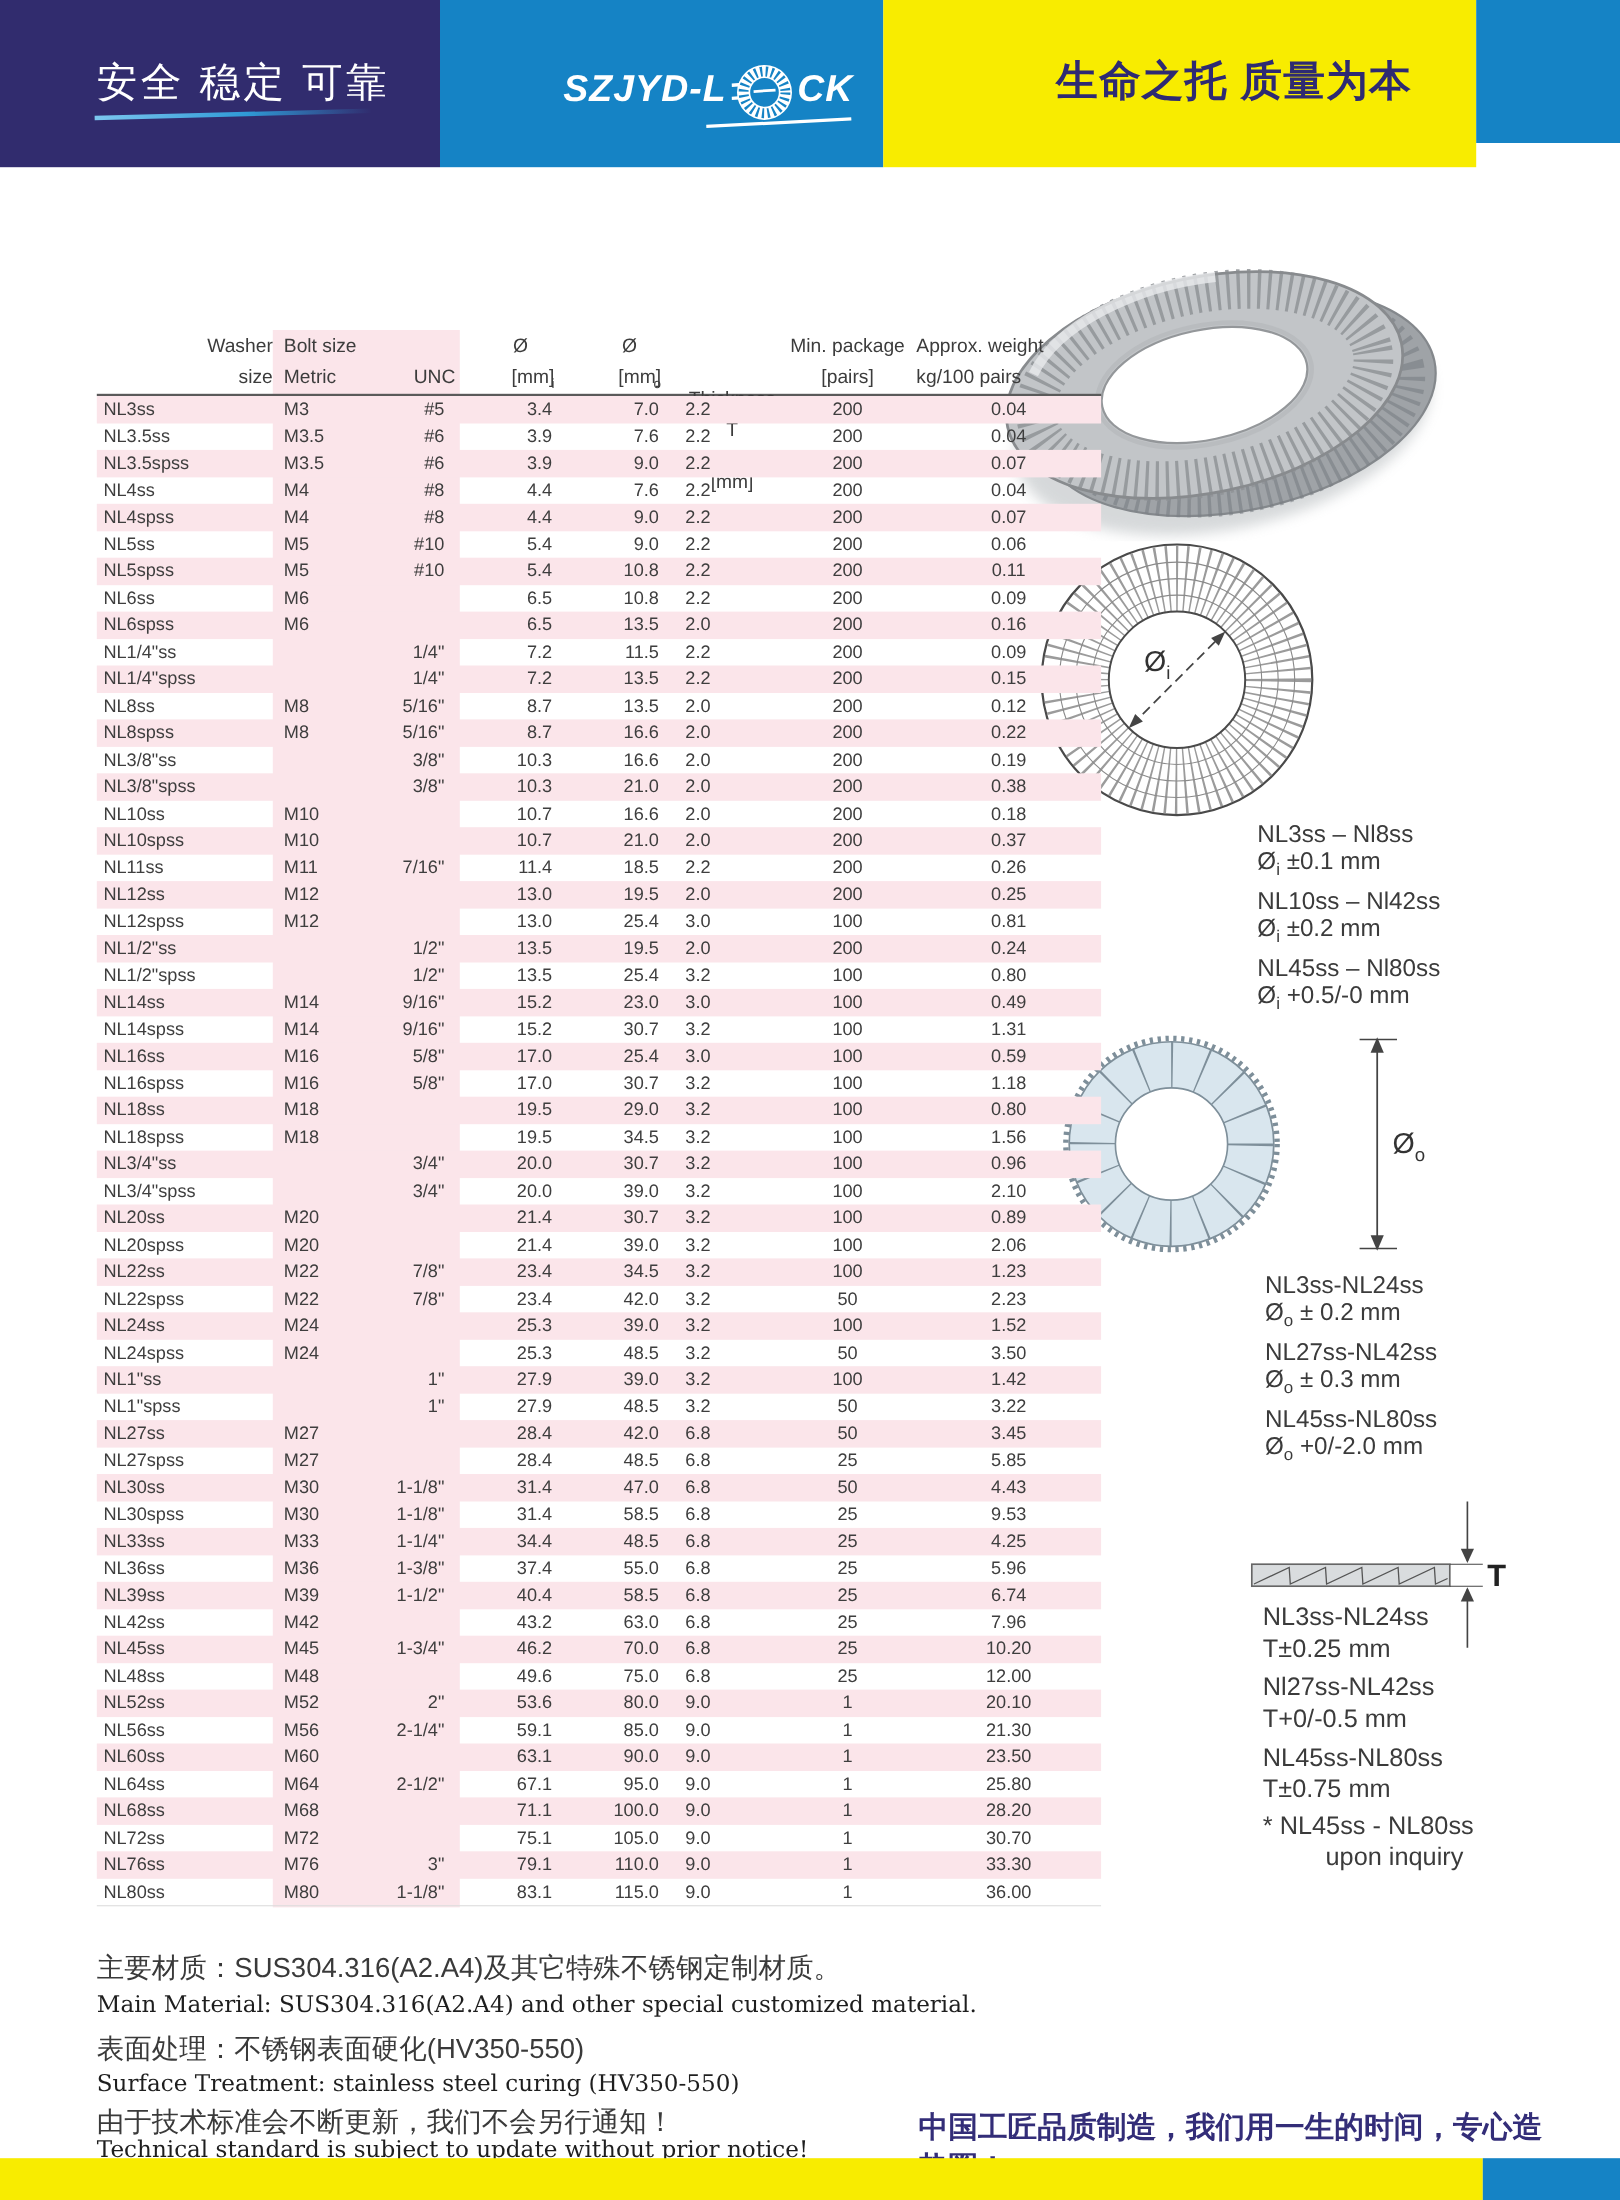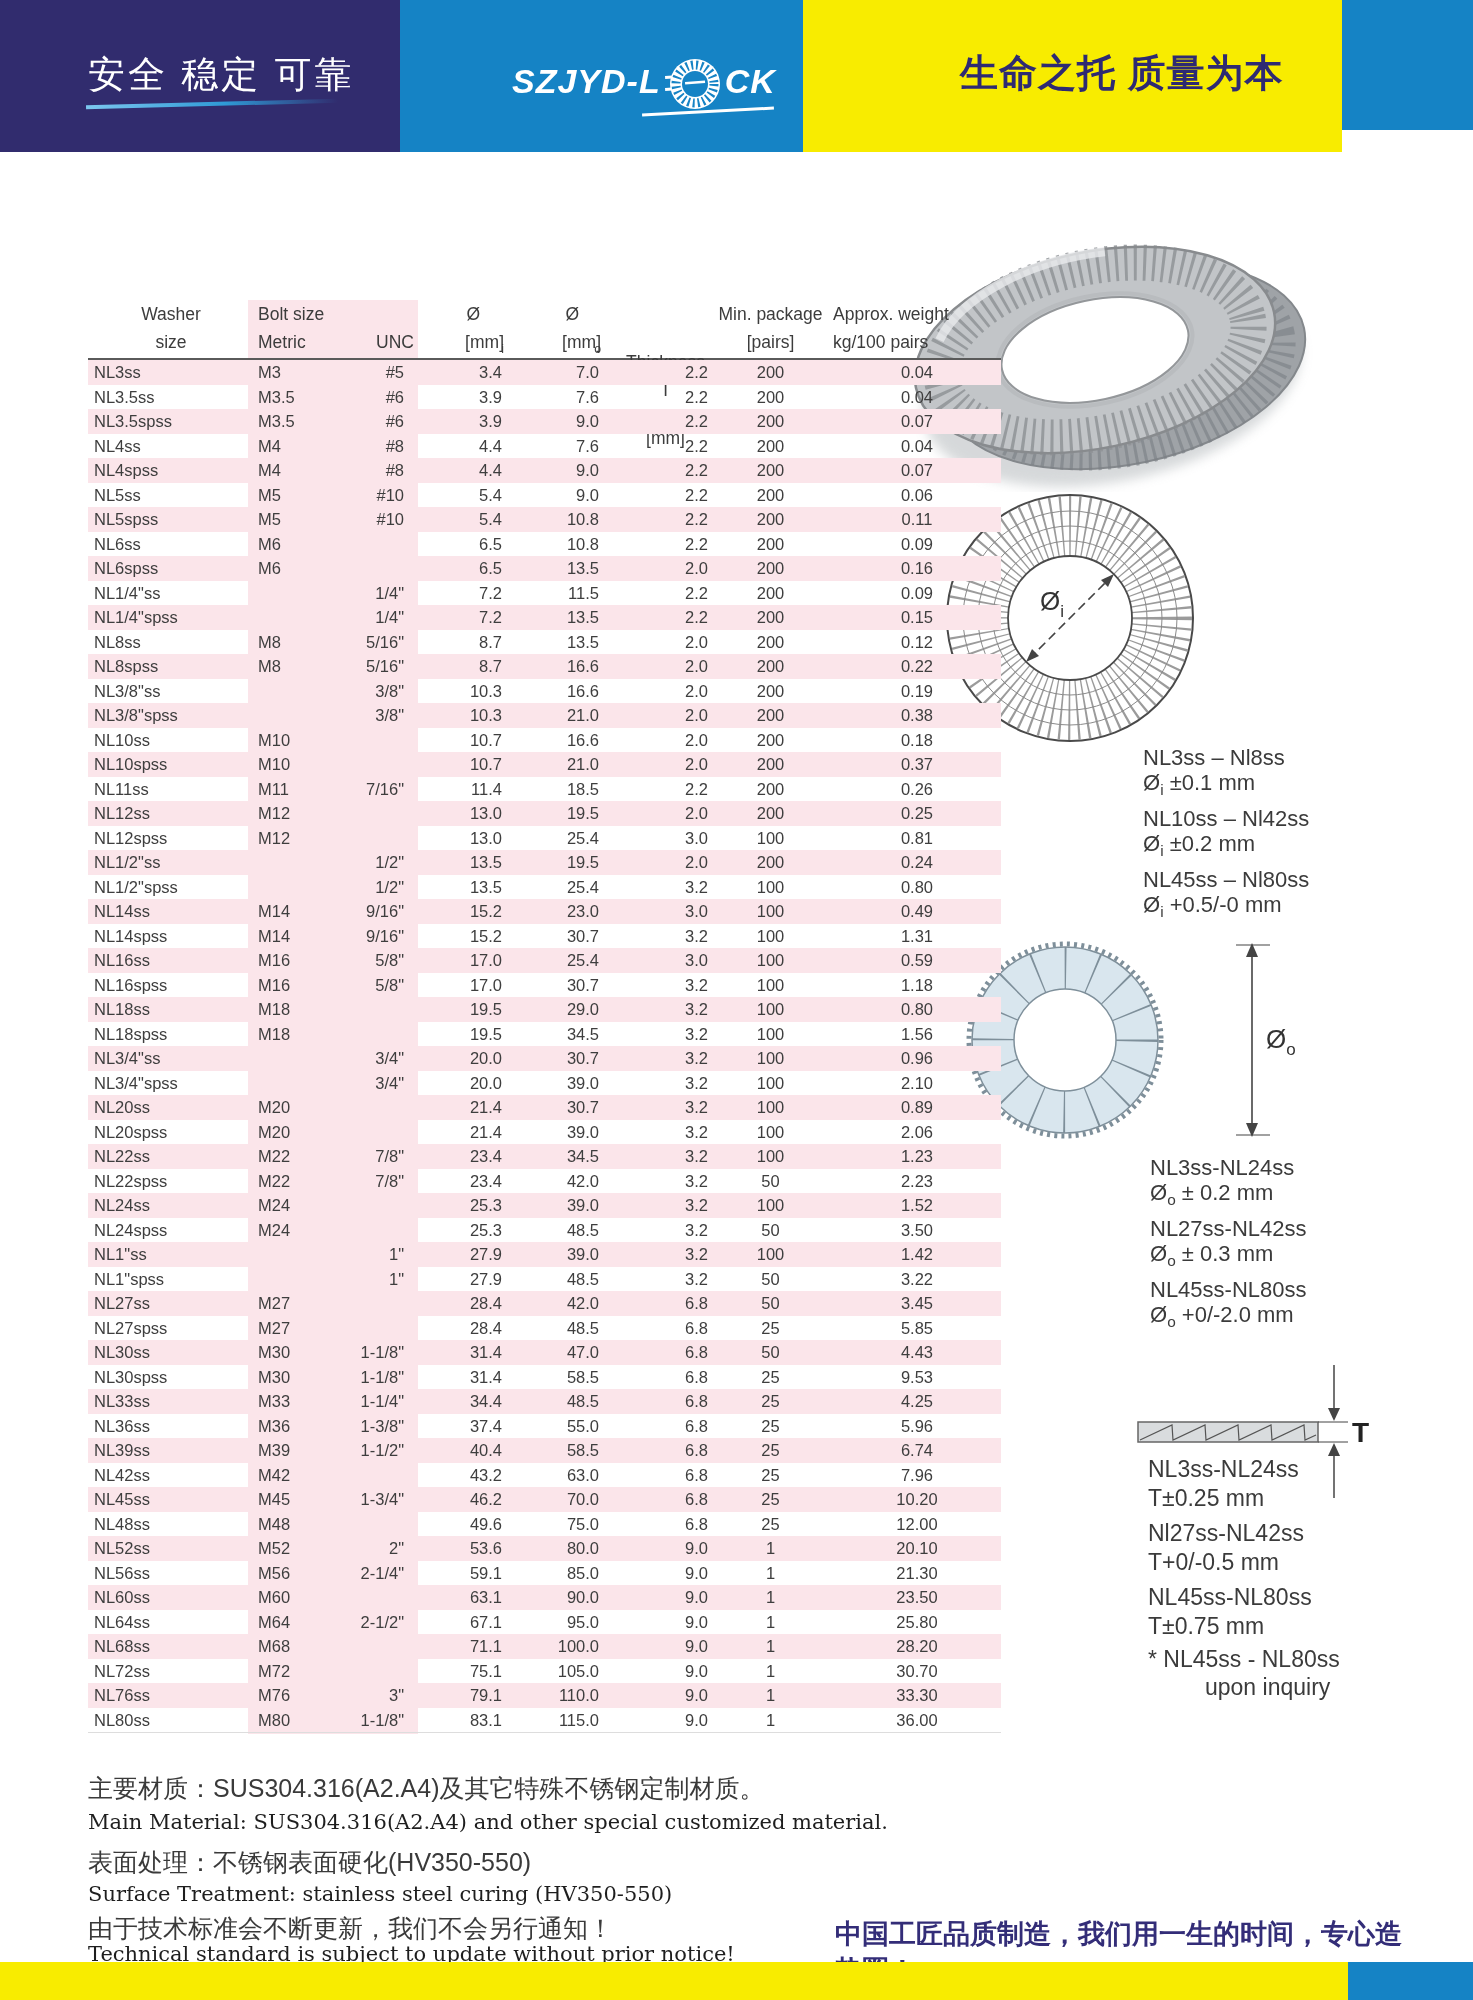--- a/index.html
+++ b/index.html
@@ -22,38 +22,38 @@
   
   .title-zh{position:absolute;left:88px;top:184px;font-size:35px;font-weight:bold;color:#2c3f95;}
   .title-en{position:absolute;left:88px;top:247px;font-size:24px;color:#2c4aa0;}
   
   .spec-table{position:absolute;left:88px;top:300px;width:913px;}
   .band-bolt{position:absolute;left:160px;top:0;width:170px;height:1434px;background:#fbe5ea;z-index:0;}
   .gridcols{display:grid;grid-template-columns:160px 85px 85px 110px 95px 85px 125px 168px;}
   .thead{position:relative;z-index:1;height:58px;color:#3c3c3c;font-size:17.5px;border-bottom:2px solid #5a5a5a;}
   .hc{display:flex;flex-direction:column;}
   .hc span{height:28px;line-height:28px;display:block;}
-  .h-c1 span{padding-left:6px;text-align:center;}
+  .h-c1 span{padding-left:6px;text-align:right;}
   .h-c2 span{padding-left:10px;text-align:left;}
   .h-c3 span{padding-right:4px;text-align:right;}
   .h-c4 span{padding-right:24px;text-align:right;}
   .h-c5 span{padding-right:22px;text-align:right;}
   .h-c6 span{text-align:center;margin-top:48px;}
   .h-c7 span{text-align:center;}
   .h-c8 span{text-align:left;}
   sub{font-size:70%;}
   .tbody{position:relative;z-index:1;border-bottom:1px solid #dddddd;}
   .trow{height:24.5px;line-height:24.5px;font-size:16.5px;color:#3e3e3e;}
   .trow.pink{background:#fbe5ea;}
   .trow .c1{padding-left:6px;}
   .trow .c2{padding-left:10px;}
   .trow .c3{text-align:right;padding-right:14px;}
   .trow .c4{text-align:right;padding-right:26px;}
   .trow .c5{text-align:right;padding-right:24px;}
-  .trow .c6{text-align:right;}
+  .trow .c6{text-align:left;}
   .trow .c7{text-align:center;}
   .trow .c8{text-align:center;}
   
   .abs{position:absolute;}
   .tol-block{color:#3b3b3b;font-size:22px;}
   .tol-item{margin-bottom:11px;}
   .tol-line{height:25px;line-height:25px;white-space:nowrap;}
   .tol3 .tol-line{height:29px;line-height:29px;font-size:23px;}
   .tol3 .tol-item{margin-bottom:6px;}
   .footnote{color:#3b3b3b;font-size:23px;line-height:28px;}

